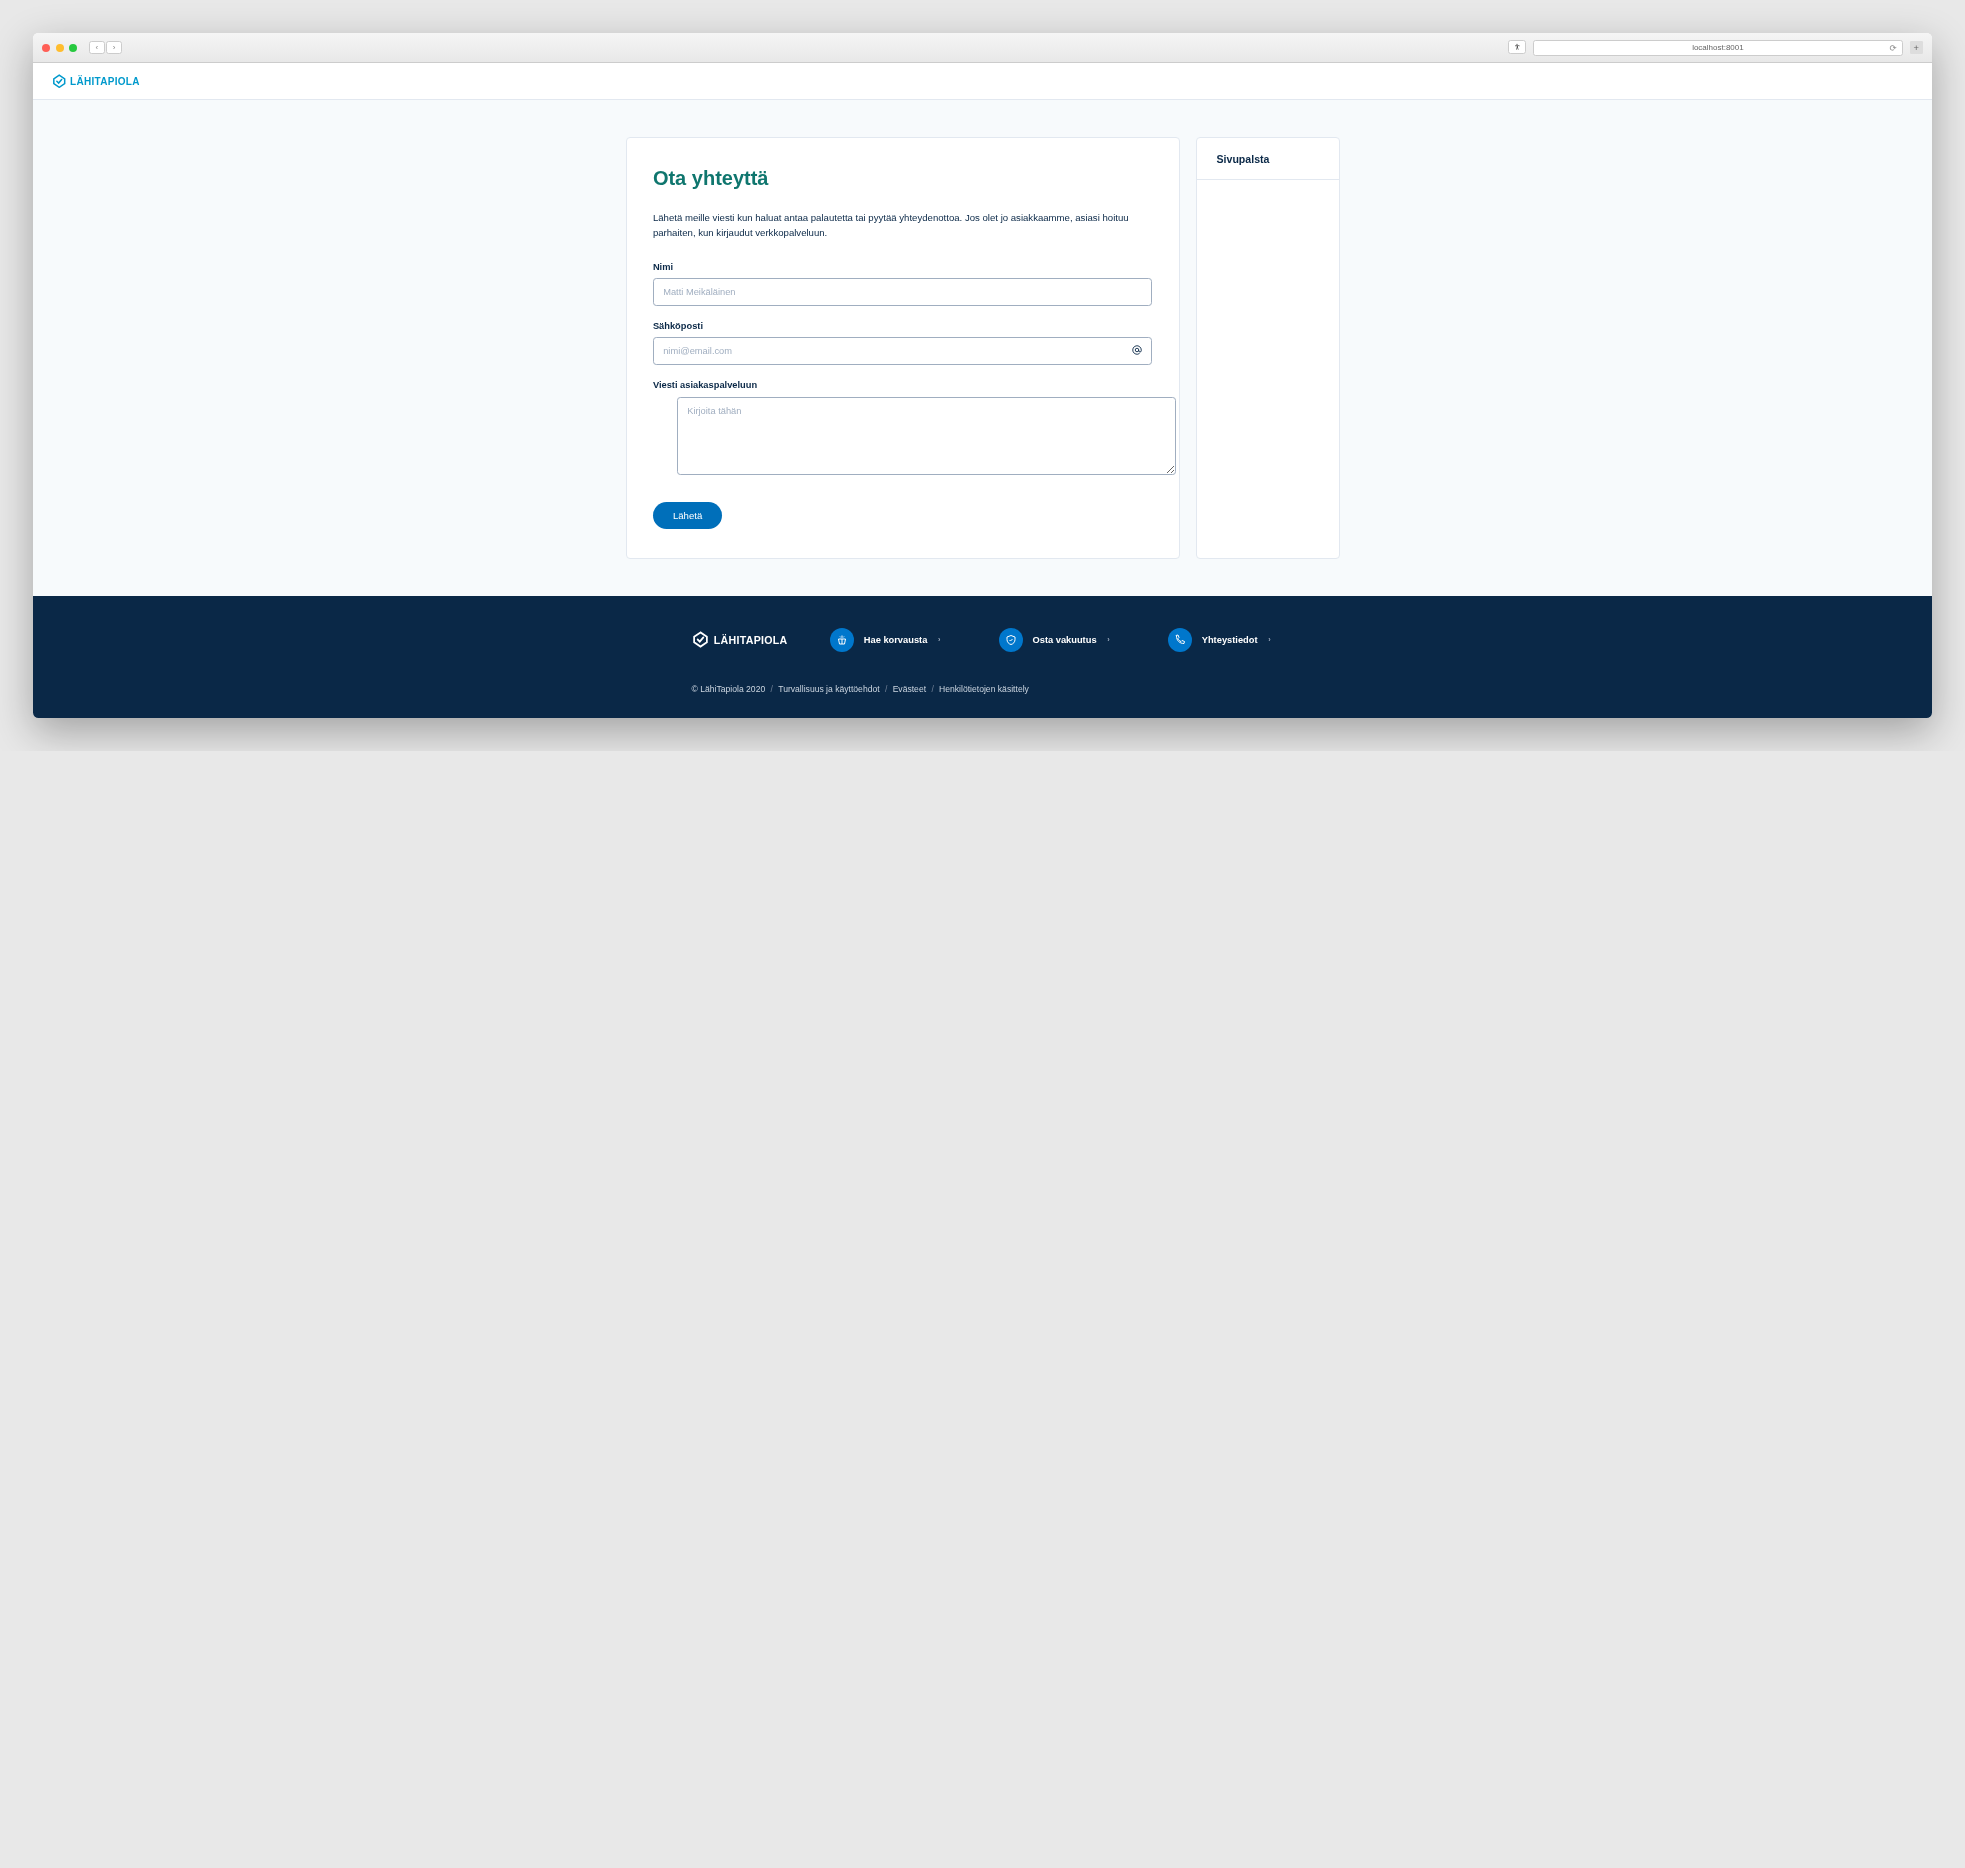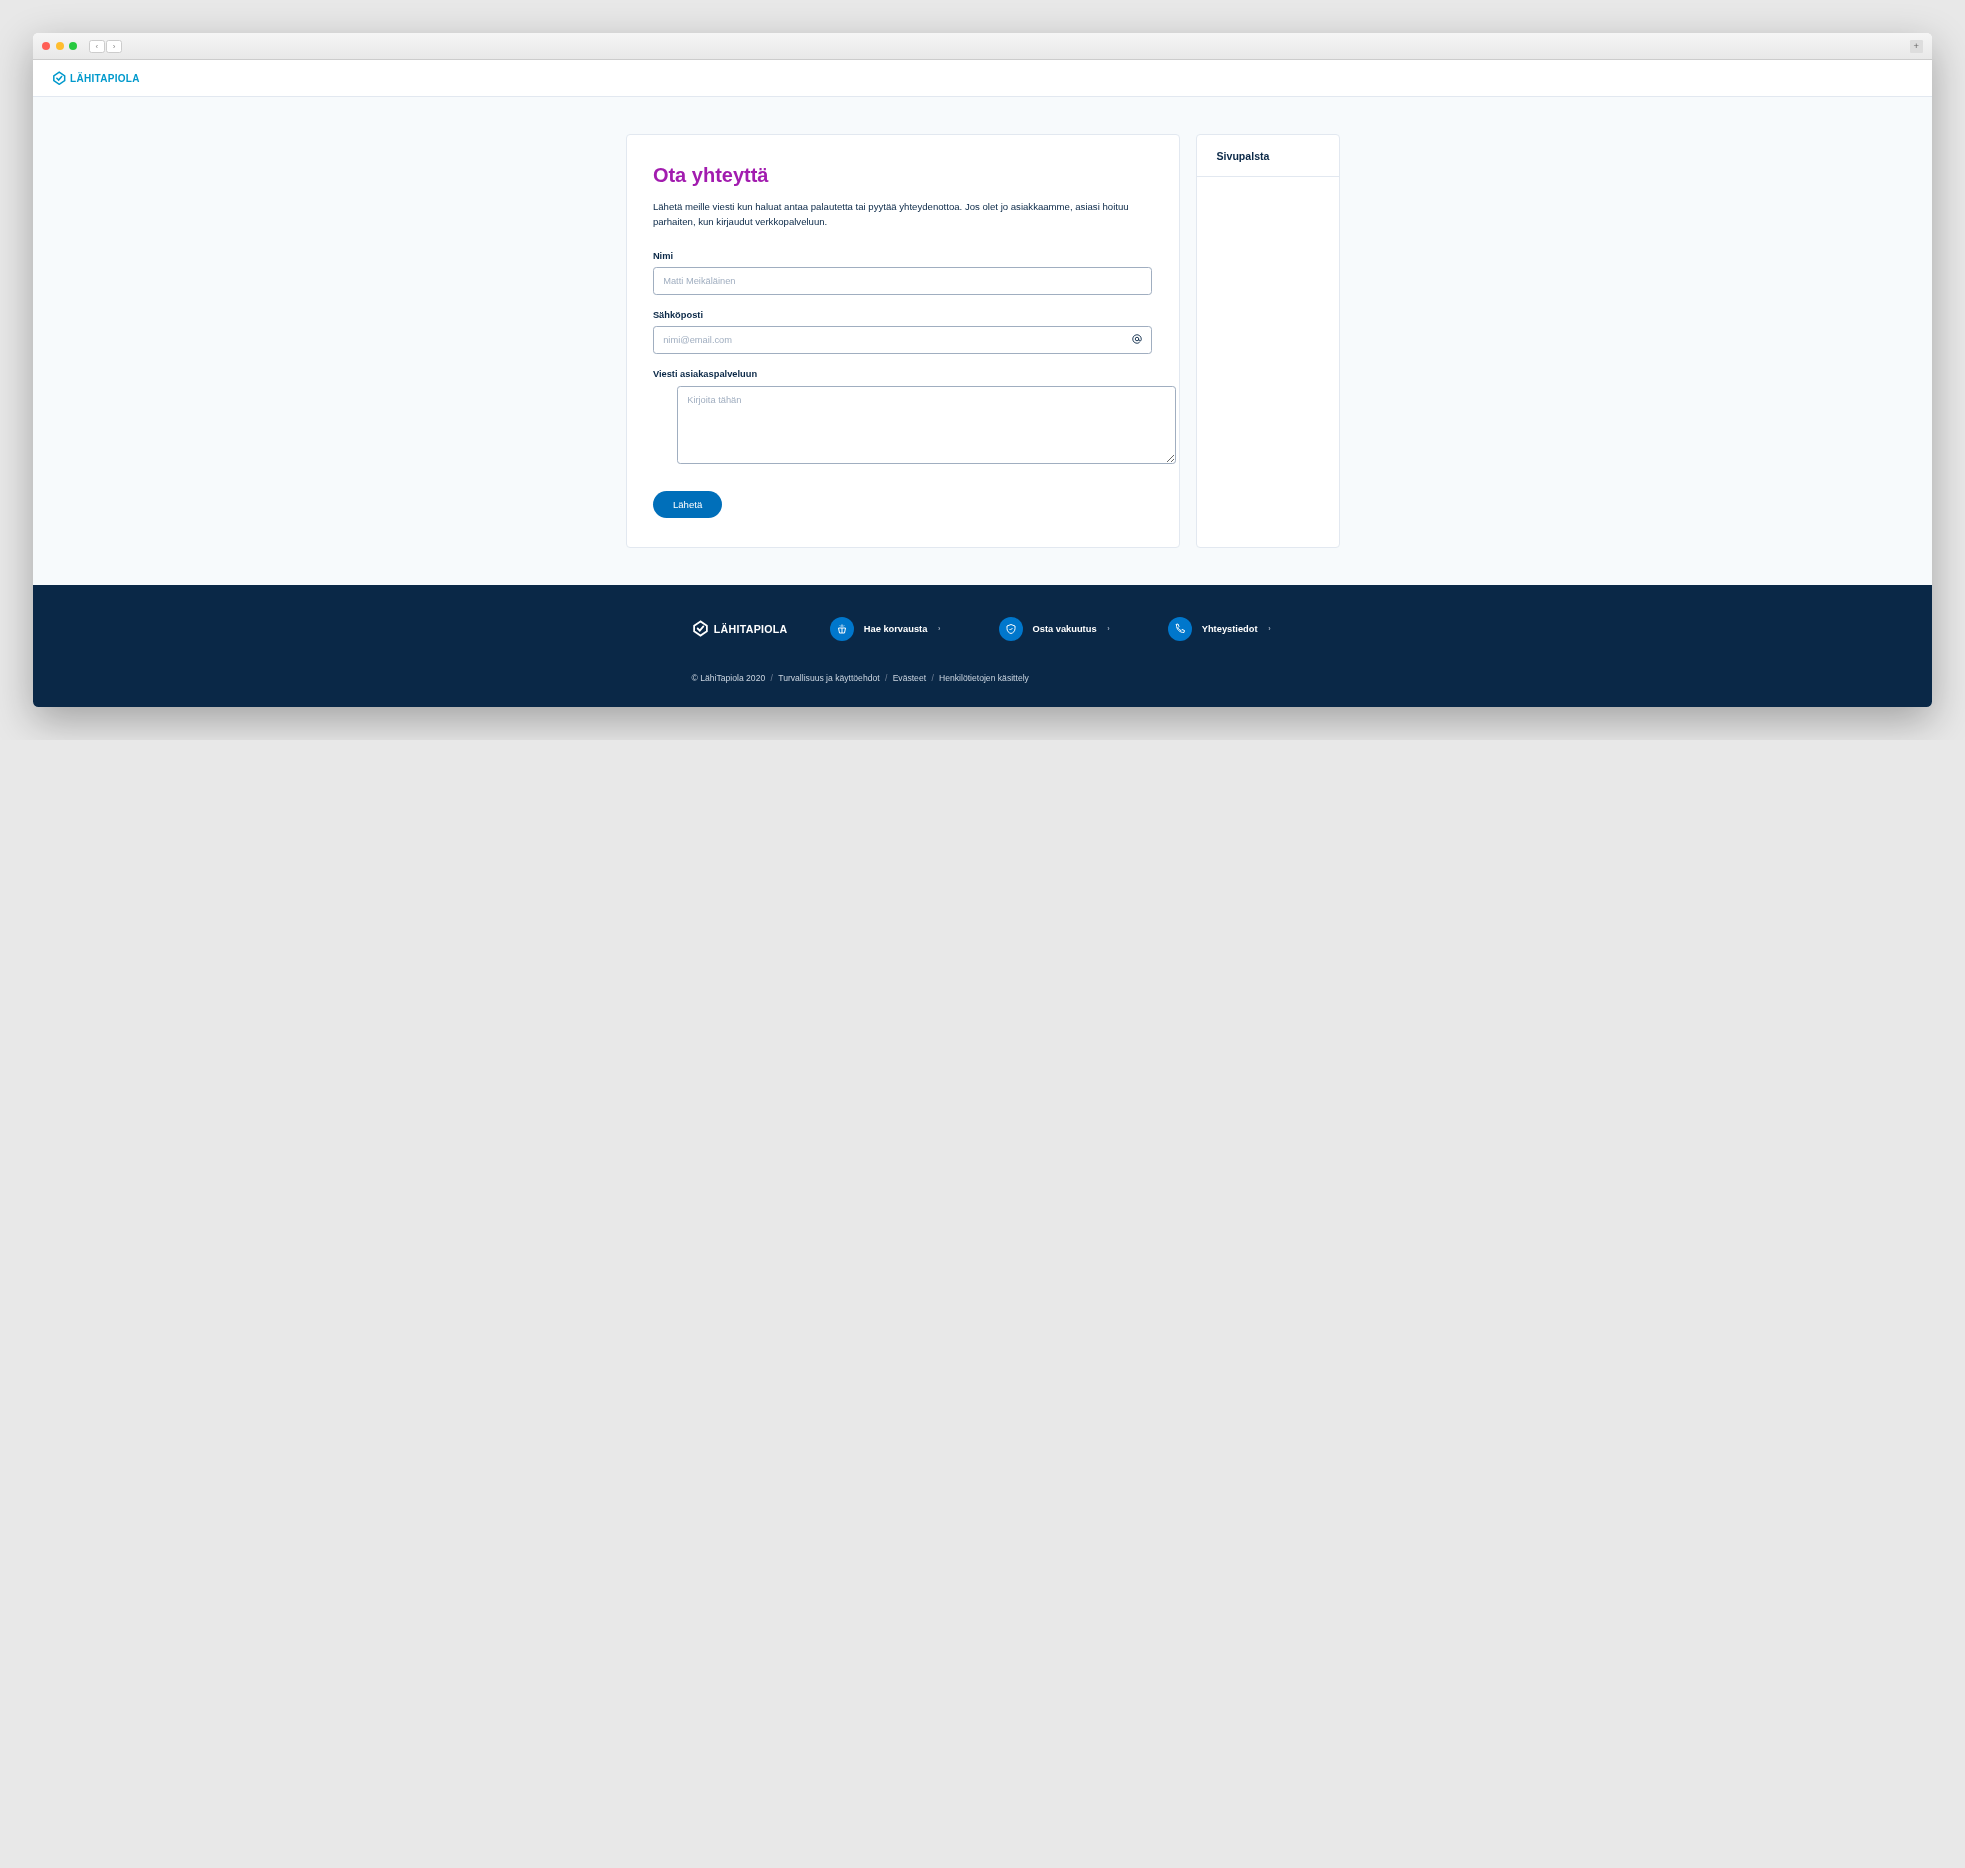--- a/index.html
+++ b/index.html
@@ -149,24 +149,24 @@
       color: #0a2847;
       font-size: 10.6px;
     }
     .sidebar-body {
       padding: 17px 20px;
       color: #0a2847;
       font-size: 9.3px;
       line-height: 1.6;
     }
     h1 {
-      color: #a21caf;
+      color: #0f766e;
       font-size: 20px;
       font-weight: 800;
-      margin-bottom: 12px;
+      margin-bottom: 20px;
     }
     .intro {
       color: #0a2847;
       font-size: 9.6px;
       line-height: 1.6;
       margin-bottom: 21px;
     }
     .form-group {
       margin-bottom: 14.5px;
     }
@@ -294,20 +294,32 @@
 <div class="browser-window">
   <div class="browser-chrome">
     <div class="traffic-lights">
       <div class="traffic-light tl-red"></div>
       <div class="traffic-light tl-yellow"></div>
       <div class="traffic-light tl-green"></div>
     </div>
     <div class="nav-buttons">
       <div class="nav-btn">‹</div>
       <div class="nav-btn">›</div>
+    </div>
+    <div style="flex:1; display:flex; justify-content:center; gap:4px;">
+      <div class="accessibility-btn">
+        <svg width="8" height="8" viewBox="0 0 24 24" fill="#555">
+            <circle cx="12" cy="4" r="2"></circle>
+            <path d="M12 7c-3 0-6 1-6 1v2s3-1 5-1v5l-2 6h2l2-5 2 5h2l-2-6V9c2 0 5 1 5 1V8s-3-1-6-1z"></path>
+          </svg>
+      </div>
+      <div class="url-bar">
+        <span>localhost:8001</span>
+        <span class="reload-icon">⟳</span>
+      </div>
     </div>
     <div class="tab-add">+</div>
   </div>
 
   <div class="page-content">
     <div class="header">
       <div class="logo">
         <svg class="logo-icon" viewBox="0 0 24 24">
           <path d="M12 2 L3 8 L3 16 L12 22 L21 16 L21 8 Z" fill="none" stroke="#0099cc" stroke-width="2.5"></path>
           <path d="M8 12 L11 15 L16 9" fill="none" stroke="#0099cc" stroke-width="2.5" stroke-linecap="round"></path>

